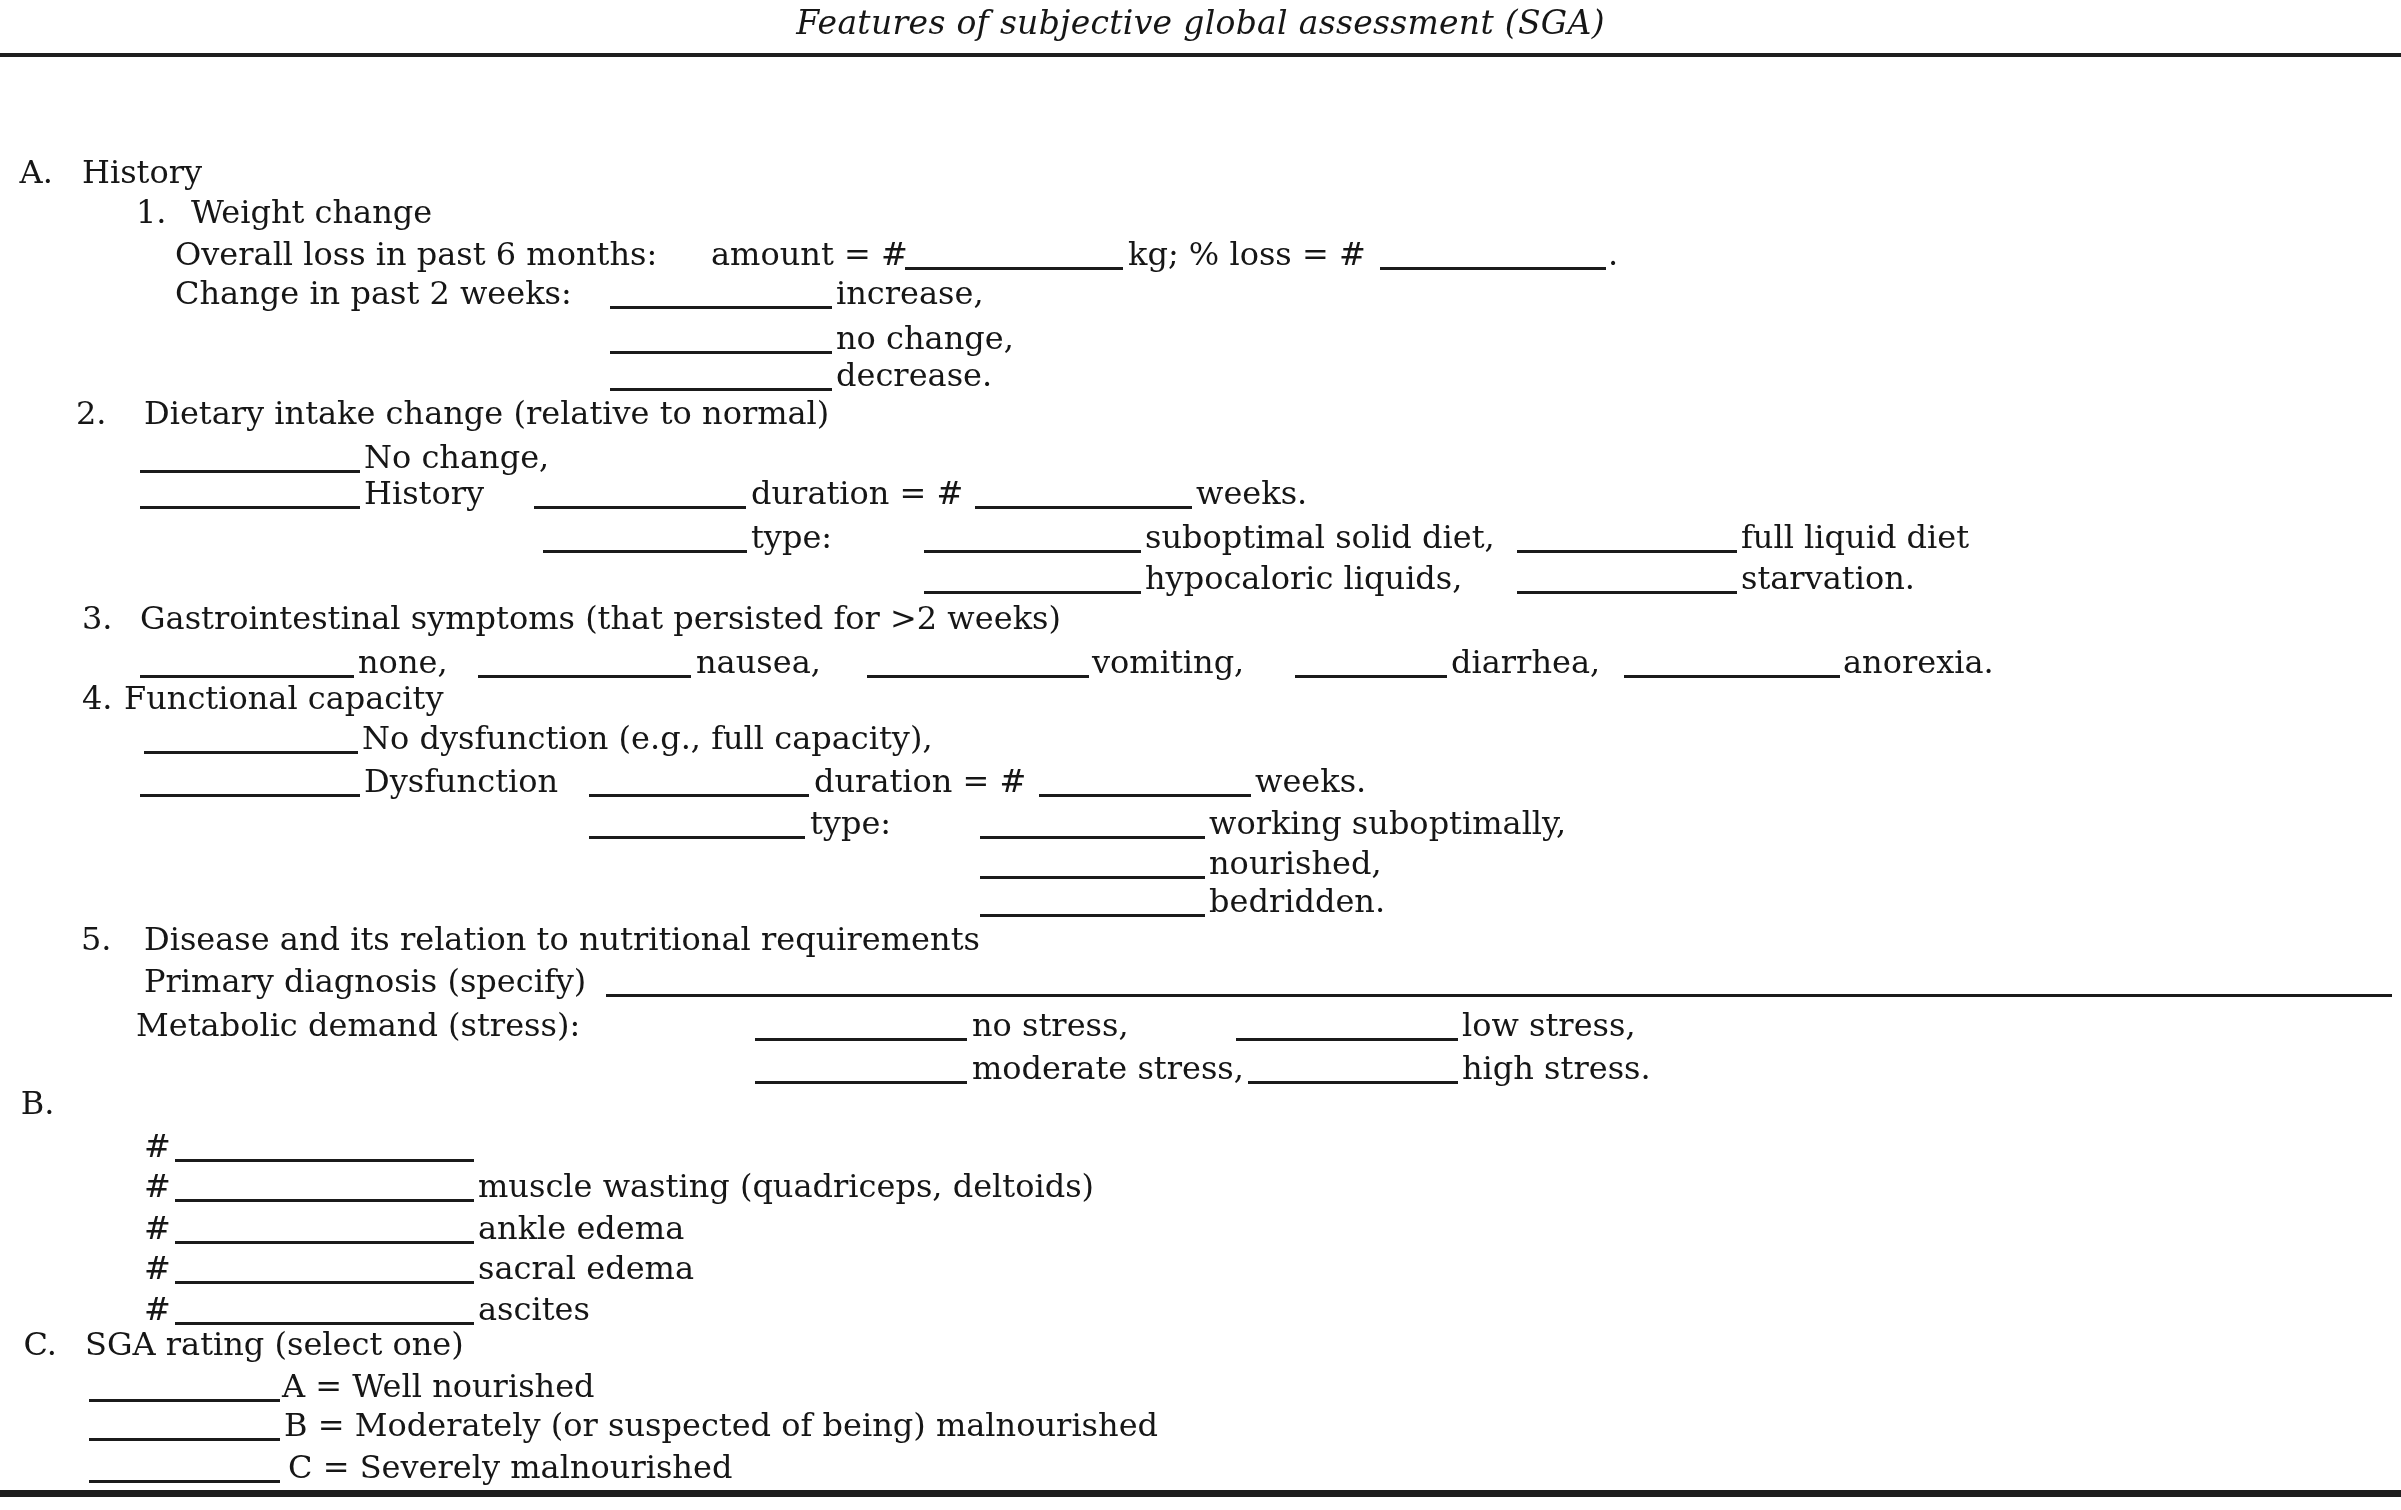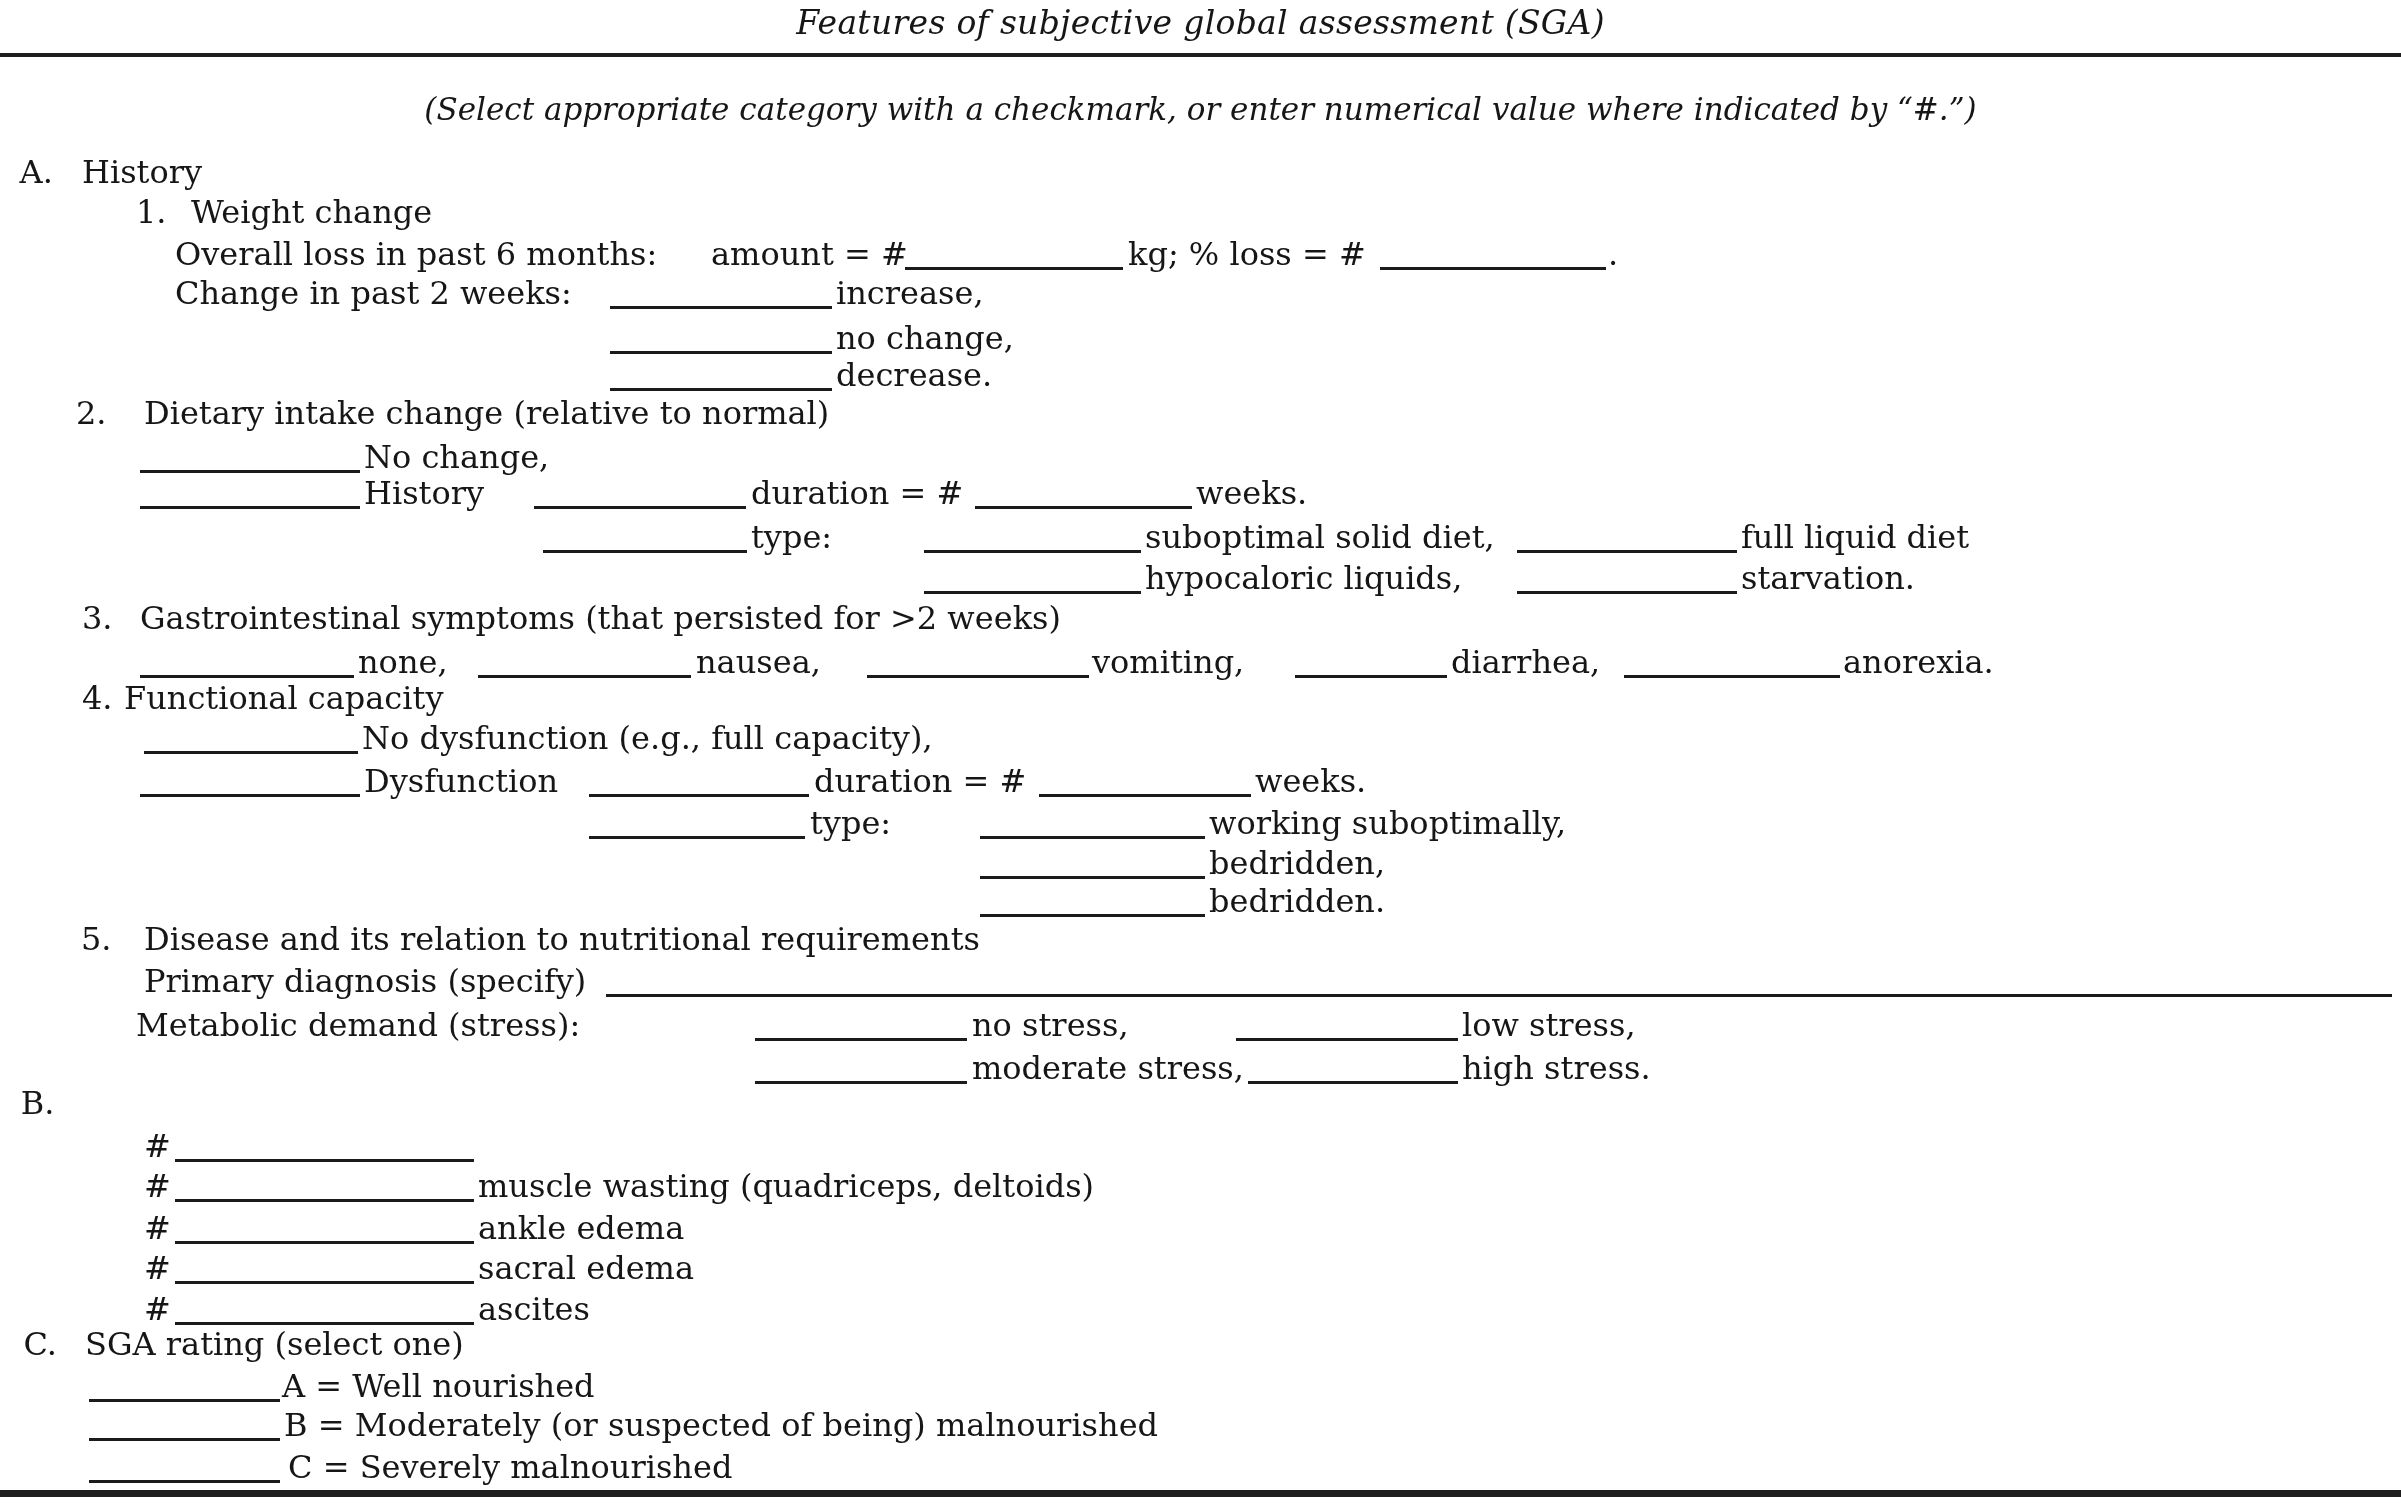--- a/index.html
+++ b/index.html
@@ -57,21 +57,20 @@
     height:26px;
     border-bottom:3.8px solid #1b1b1b;
   }
 </style>
 </head>
 <body>
 
 <div class="page">
   <div class="title">Features of subjective global assessment (SGA)</div>
   <div class="rule top"></div>
-  <div class="subtitle">(Select appropriate category with a checkmark, or enter numerical value where indicated by “#.”)</div>
   <div id="form-body">
       <div class="line" style="top: 152px;">
         <span class="seg" style="left: 19.6px;">A.</span>
         <span class="seg" style="left: 82px;">History</span>
       </div>
       <div class="line" style="top: 192px;">
         <span class="seg" style="left: 136px;">1.</span>
         <span class="seg" style="left: 191px;">Weight change</span>
       </div>
       <div class="line" style="top: 234px;">
@@ -158,21 +157,21 @@
         <span class="seg" style="left: 1255px;">weeks.</span>
       </div>
       <div class="line" style="top: 803px;">
         <span class="blank" style="left: 589px; width: 216px;"></span>
         <span class="seg" style="left: 810px;">type:</span>
         <span class="blank" style="left: 980px; width: 225px;"></span>
         <span class="seg" style="left: 1209px;">working suboptimally,</span>
       </div>
       <div class="line" style="top: 843px;">
         <span class="blank" style="left: 980px; width: 225px;"></span>
-        <span class="seg" style="left: 1209px;">bedridden,</span>
+        <span class="seg" style="left: 1209px;">nourished,</span>
       </div>
       <div class="line" style="top: 881px;">
         <span class="blank" style="left: 980px; width: 225px;"></span>
         <span class="seg" style="left: 1209px;">bedridden.</span>
       </div>
       <div class="line" style="top: 919px;">
         <span class="seg" style="left: 81px;">5.</span>
         <span class="seg" style="left: 144px;">Disease and its relation to nutritional requirements</span>
       </div>
       <div class="line" style="top: 961px;">

